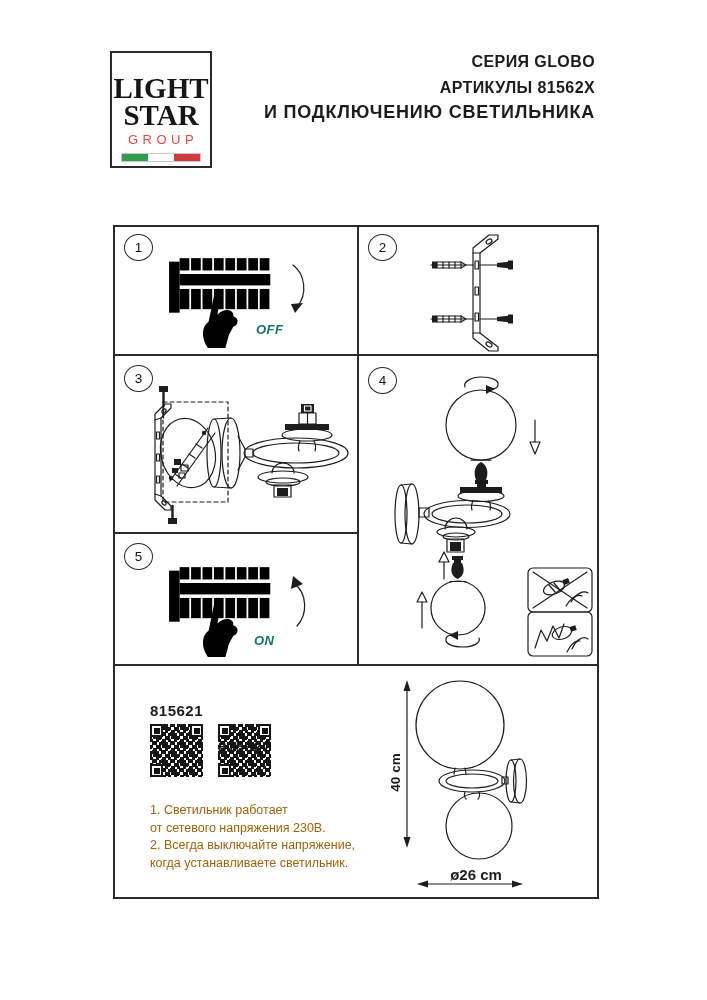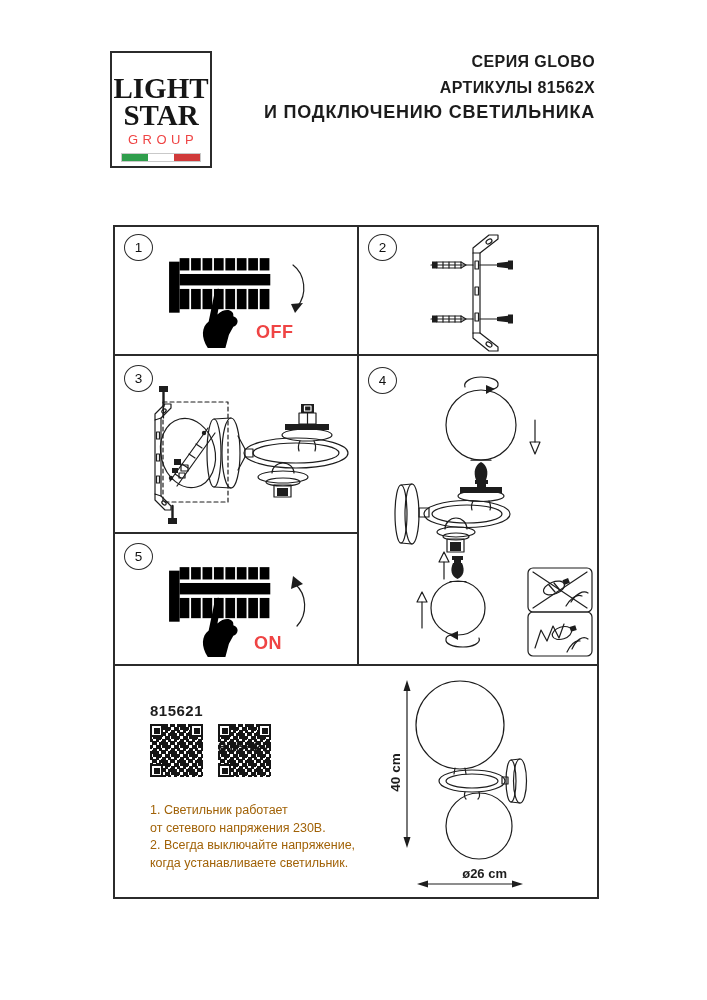--- a/index.html
+++ b/index.html
@@ -37,35 +37,35 @@
          border-radius:50%;display:flex;align-items:center;justify-content:center;
          font-size:13.5px;color:#111;background:#fff;z-index:2;}
   .c3 .badge,.c5 .badge{top:9px;}
   .c4 .badge{top:11px;}
   .art{position:absolute;}
   .art line,.art path,.art rect,.art circle,.art ellipse,.art polygon,.art polyline
       {stroke:#1d1d1d;stroke-width:1.2;fill:none;stroke-linejoin:round;stroke-linecap:round;}
   .art .fill{fill:#1d1d1d;stroke:none;}
   .art .wht{stroke:#fff;stroke-width:1;}
   .art .dash{stroke-dasharray:4 3;}
-  .switch-label{position:absolute;font-size:18px;font-weight:600;letter-spacing:.5px;color:#ef4444;}
+  .switch-label{position:absolute;font-size:13px;font-weight:600;letter-spacing:.5px;color:#0f766e;font-style:italic;}
   
   .article-no{position:absolute;top:36px;font-weight:bold;font-size:15px;letter-spacing:.5px;}
   .a1{left:35px;} .a2{left:103px;margin-top:36px;}
   .qr{position:absolute;top:58px;width:53px;height:53px;background:
       repeating-conic-gradient(#151515 0% 25%, transparent 0% 50%) 0px 0px/6px 6px,
       repeating-conic-gradient(#151515 0% 25%, transparent 0% 50%) 2px 3px/9px 9px;}
   .q1{left:35px;} .q2{left:103px;}
   .qr i{position:absolute;width:13px;height:13px;border:2.5px solid #151515;background:#fff;box-sizing:border-box;}
   .qr i::after{content:"";position:absolute;inset:1.5px;background:#151515;}
   .qr .tl{left:0;top:0;} .qr .tr{right:0;top:0;} .qr .bl{left:0;bottom:0;}
   .notes{position:absolute;left:35px;top:136px;font-size:12.5px;line-height:17.5px;color:#a16207;}
   .dim-v{position:absolute;left:254px;top:99px;width:52px;text-align:center;font-weight:bold;
          font-size:13.5px;transform:rotate(-90deg);}
-  .dim-h{position:absolute;left:330px;top:200px;width:62px;text-align:right;font-weight:bold;font-size:13px;}
+  .dim-h{position:absolute;left:330px;top:200px;width:62px;text-align:center;font-weight:bold;font-size:15px;}
 </style>
 </head>
 <body>
 
 <div class="page">
 
   <svg width="0" height="0" style="position:absolute">
     <defs>
       <symbol id="breaker" viewBox="0 0 150 110">
         <line x1="0" y1="30" x2="16" y2="30"></line>

